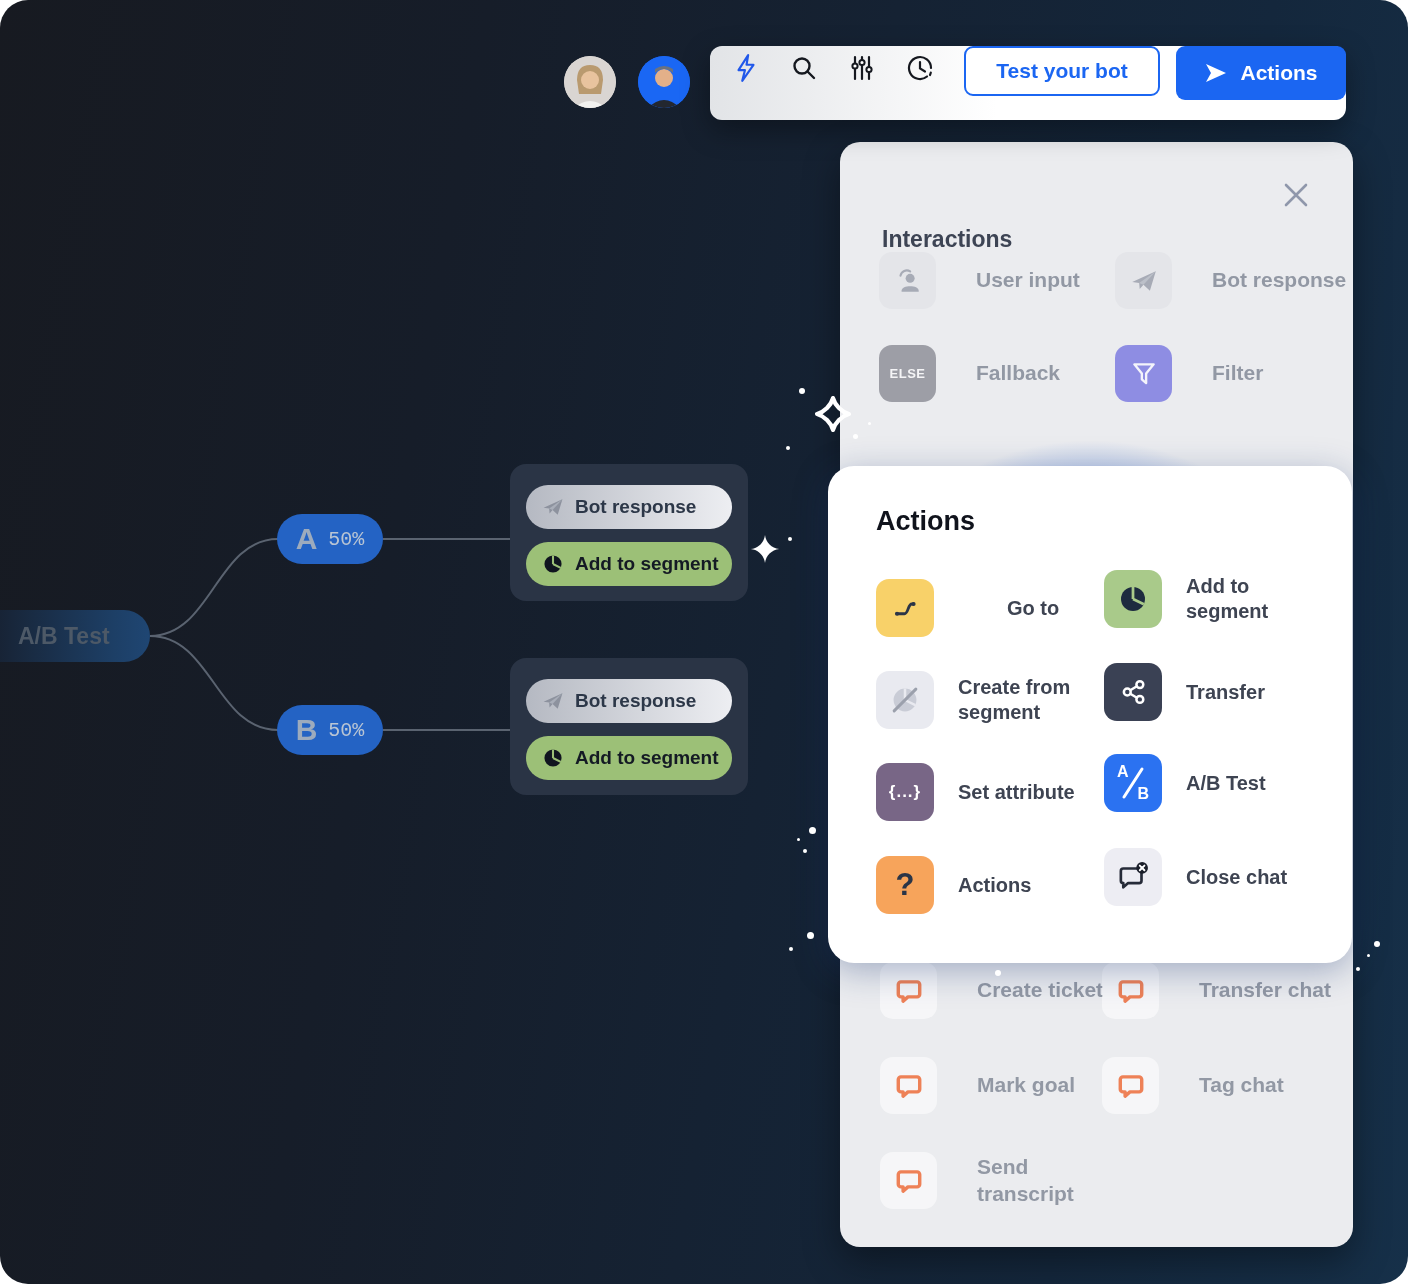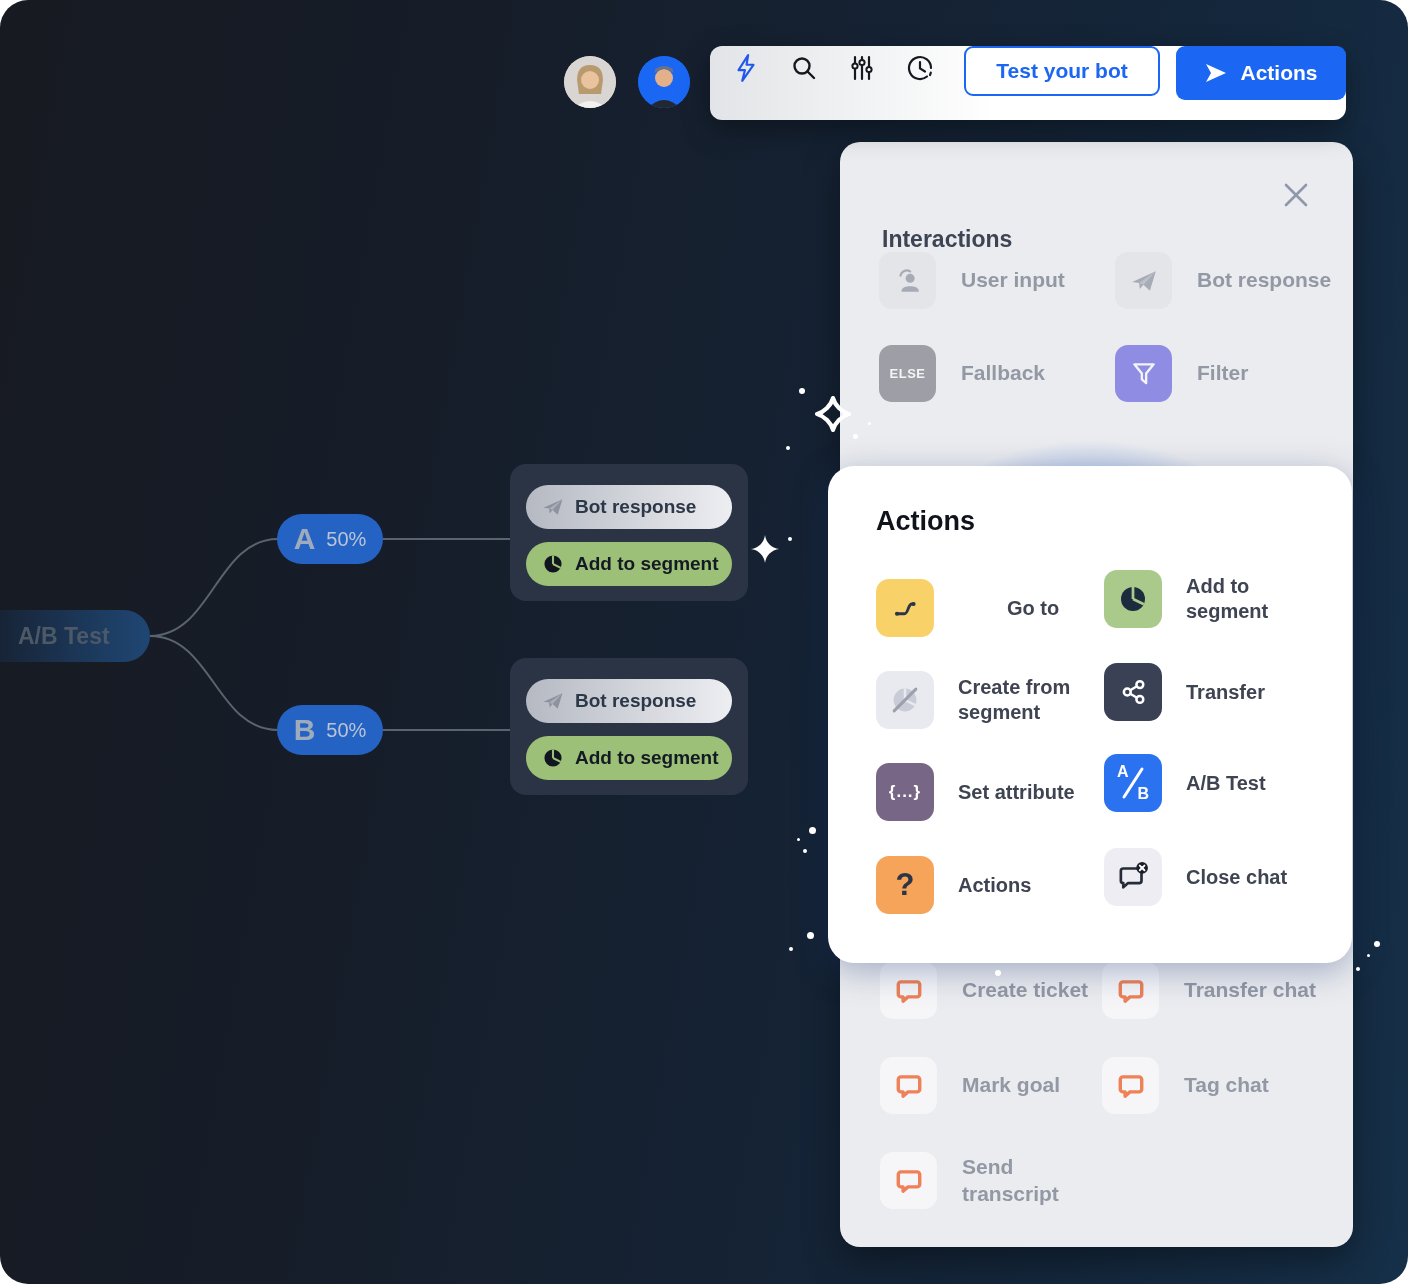--- a/index.html
+++ b/index.html
@@ -37,37 +37,37 @@
     position:absolute; left:-28px; top:610px; width:178px; height:52px; border-radius:26px;
     background:linear-gradient(90deg,#161d2a 0%,#1d3f66 80%,#1f4673 100%);
     display:flex; align-items:center; padding-left:46px;
     color:#4d5967; font-size:23px; font-weight:700;
   }
   .branch-pill {
     position:absolute; left:277px; width:106px; height:50px; border-radius:25px;
     background:#2463c4; display:flex; align-items:center; justify-content:center; gap:11px;
   }
   .branch-letter { font-size:30px; font-weight:700; color:#9dabbd; }
-  .branch-pct { font-size:20px; font-weight:400; color:#b9c5d4; }
+  .branch-pct { font-size:20px; font-weight:400; color:#b9c5d4;font-family:Liberation Mono, monospace; }
   .flow-card {
     position:absolute; left:510px; width:238px; height:137px; border-radius:16px;
     background:#2a3445; padding:21px 16px 0 16px;
   }
   .fc-pill { width:206px; height:44px; border-radius:22px; display:flex; align-items:center; padding-left:15px; gap:10px; margin-bottom:13px; }
   .fc-bot { background:linear-gradient(90deg,#b5b9c2 0%,#edeef2 100%); color:#2c3748; font-size:19px; font-weight:700; }
   .fc-seg { background:#9cc077; color:#141a24; font-size:19px; font-weight:700; }
 
   
   .panel {
     position:absolute; left:840px; top:142px; width:513px; height:1105px;
     background:#ebecef; border-radius:20px; box-shadow:0 14px 36px rgba(0,0,0,.38);
   }
   .panel-title { position:absolute; left:42px; top:40px; font-size:23px; font-weight:700; color:#3d4454;margin-top:44px; }
   .panel-close { position:absolute; right:44px; top:40px; width:26px; height:26px; cursor:pointer; }
-  .p-item { position:absolute; display:flex; align-items:center; gap:25px; cursor:pointer; }
+  .p-item { position:absolute; display:flex; align-items:center; gap:40px; cursor:pointer; }
   .p-tile { width:57px; height:57px; border-radius:13px; display:flex; align-items:center; justify-content:center; flex:none; }
   .p-label { font-size:21px; font-weight:600; color:#9298a4; line-height:1.25; width:160px; }
   .tile-soft { background:#e4e5e9; }
   .tile-else { background:#9d9ea6; color:#f4f4f6; font-size:13px; font-weight:800; letter-spacing:.5px; }
   .tile-filter { background:#8e8de3; }
   .tile-glass { background:rgba(255,255,255,.55); }
 
   
   .glow {
     position:absolute; left:750px; top:360px; width:680px; height:670px; pointer-events:none;

